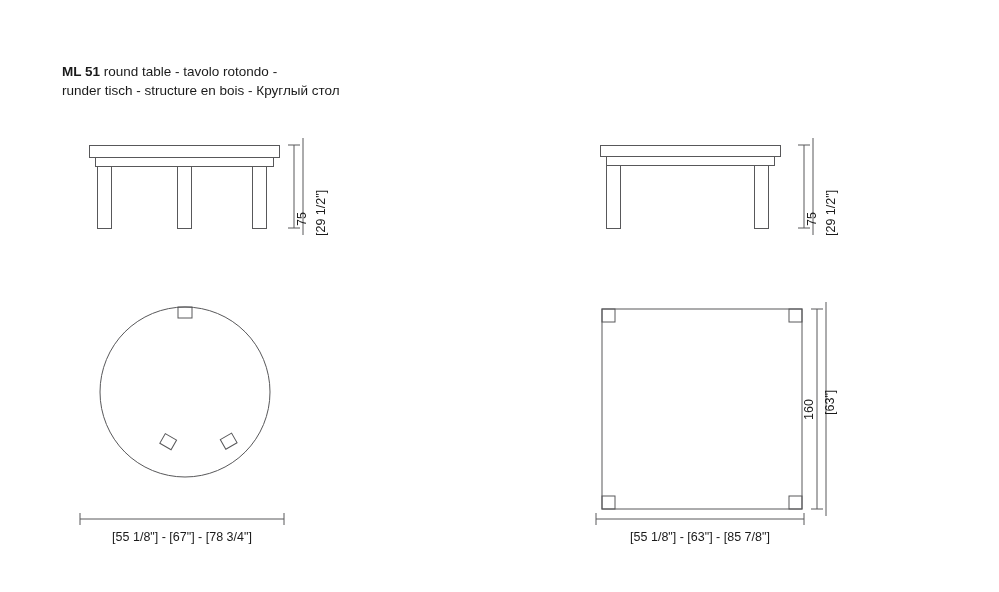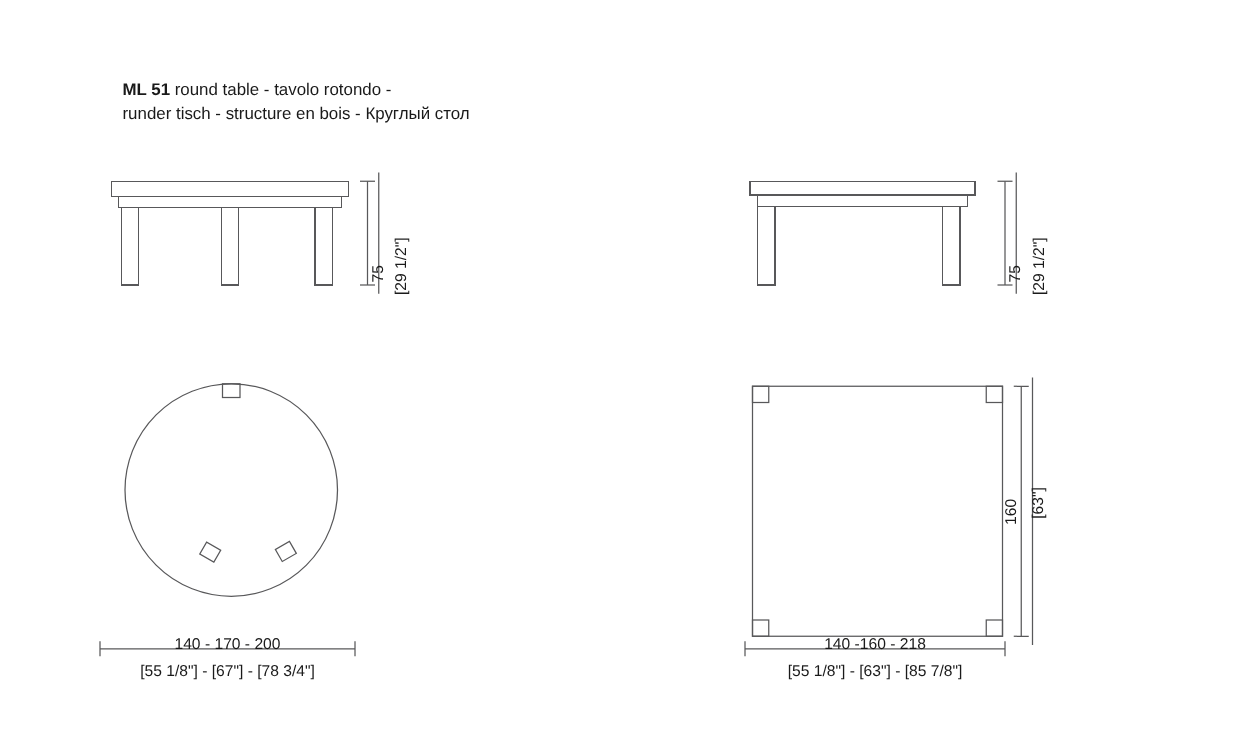--- a/index.html
+++ b/index.html
@@ -30,21 +30,20 @@
 
   .title {
     position: absolute;
     top: 62px;
     left: 0;
     width: 420px;
     font-size: 13.5px;
     line-height: 19px;
     color: #1a1a1a;
     white-space: pre-line;
-    margin-left: 36px;
   }
   .title .code {
     font-weight: bold;
   }
 
   svg.draw {
     position: absolute;
     top: 0;
     left: 0;
     width: 430px;
@@ -108,21 +107,20 @@
       <g stroke="#58585a" stroke-width="1" fill="none">
         <line x1="18" y1="519" x2="222" y2="519"></line>
         <line x1="18" y1="513" x2="18" y2="525"></line>
         <line x1="222" y1="513" x2="222" y2="525"></line>
       </g>
     </svg>
 
     <div class="dim-label vert" style="left:233px; top:226px;">75</div>
     <div class="dim-label vert" style="left:252px; top:236px;">[29 1/2"]</div>
 
-    <div class="dim-label center" style="left:18px; top:508px; width:204px;">140 - 170 - 200</div>
     <div class="dim-label center" style="left:-1px; top:530px; width:242px;">[55 1/8"] - [67"] - [78 3/4"]</div>
   </div>
 
   <div class="panel" id="panel-right">
 
 
     <svg class="draw" viewBox="0 0 430 592">
       <g fill="none" stroke="#58585a" stroke-width="1" shape-rendering="crispEdges">
 
         <rect x="24" y="145" width="180" height="11"></rect>
@@ -161,17 +159,16 @@
         <line x1="228" y1="513" x2="228" y2="525"></line>
       </g>
     </svg>
 
     <div class="dim-label vert" style="left:229px; top:226px;">75</div>
     <div class="dim-label vert" style="left:248px; top:236px;">[29 1/2"]</div>
 
     <div class="dim-label vert" style="left:226px; top:420px;">160</div>
     <div class="dim-label vert" style="left:247px; top:415px;">[63"]</div>
 
-    <div class="dim-label center" style="left:22px; top:508px; width:204px;">140 -160 - 218</div>
     <div class="dim-label center" style="left:3px; top:530px; width:242px;">[55 1/8"] - [63"] - [85 7/8"]</div>
   </div>
 
 </div>
 
 </body></html>

